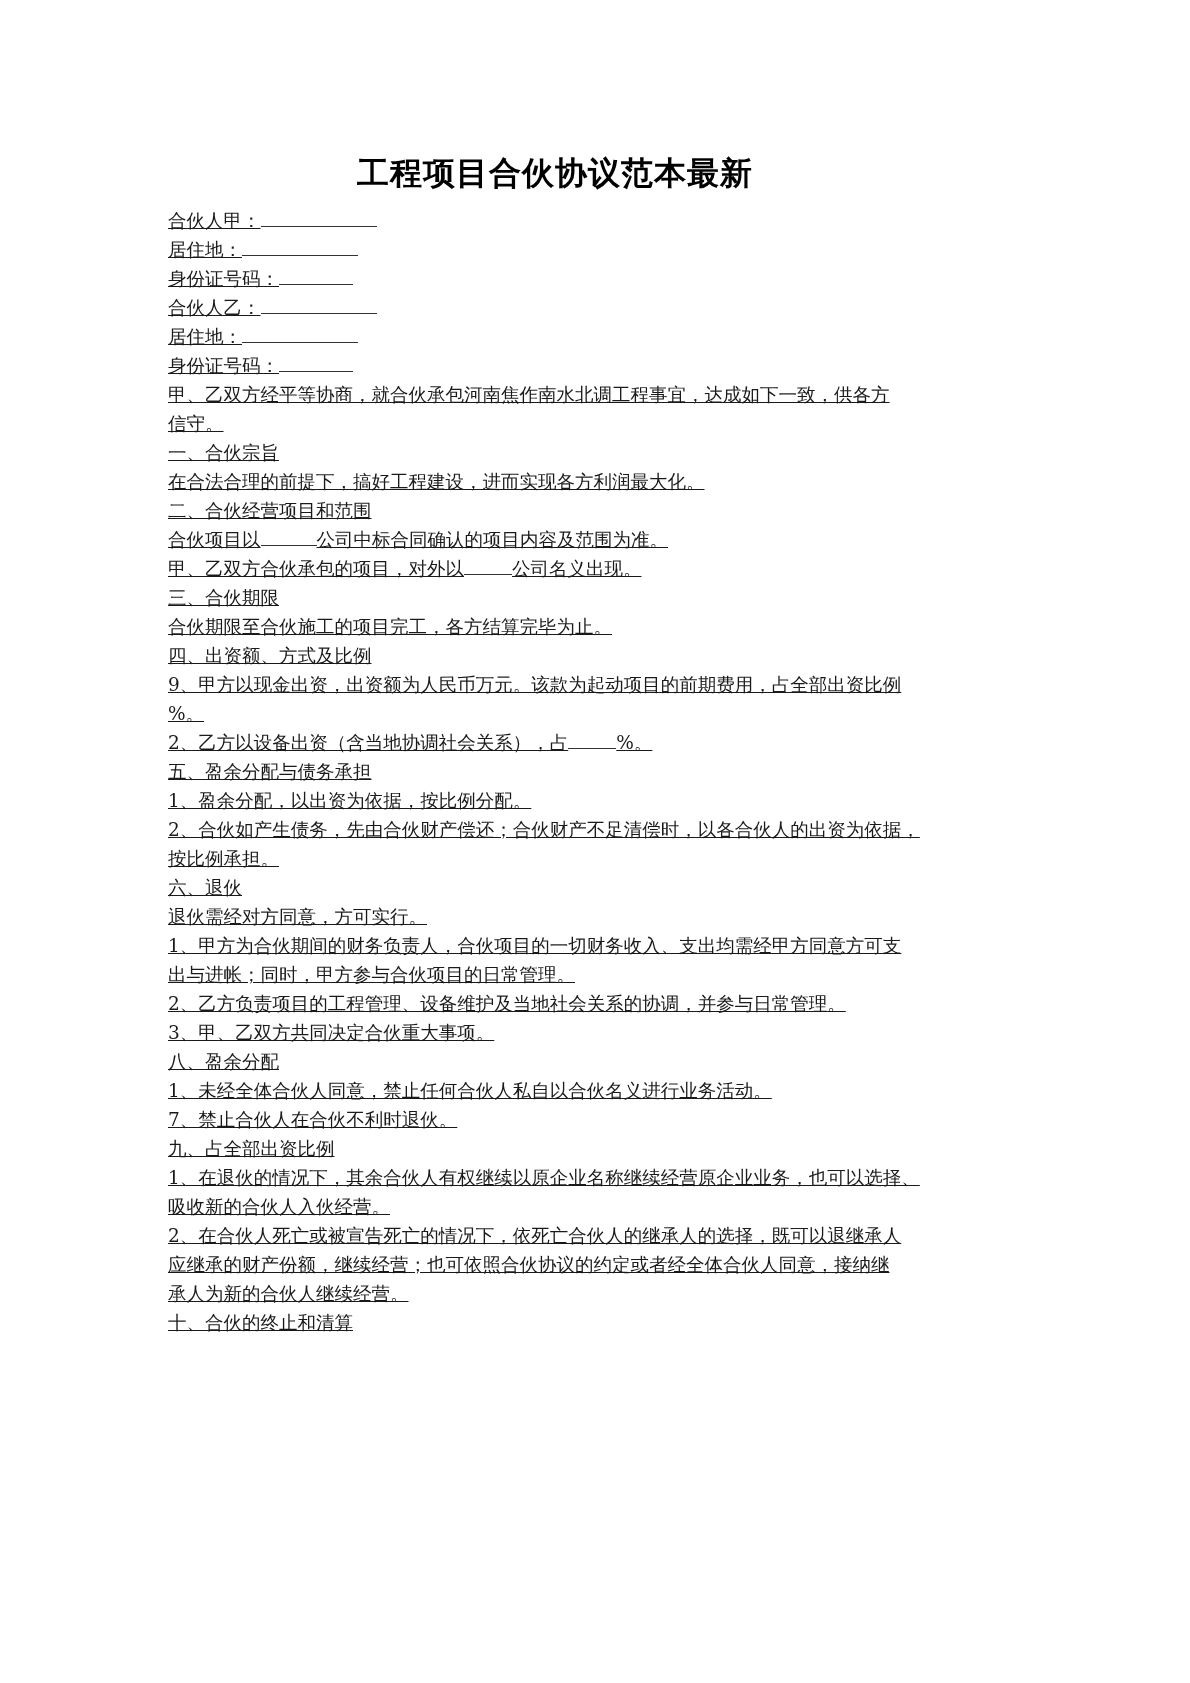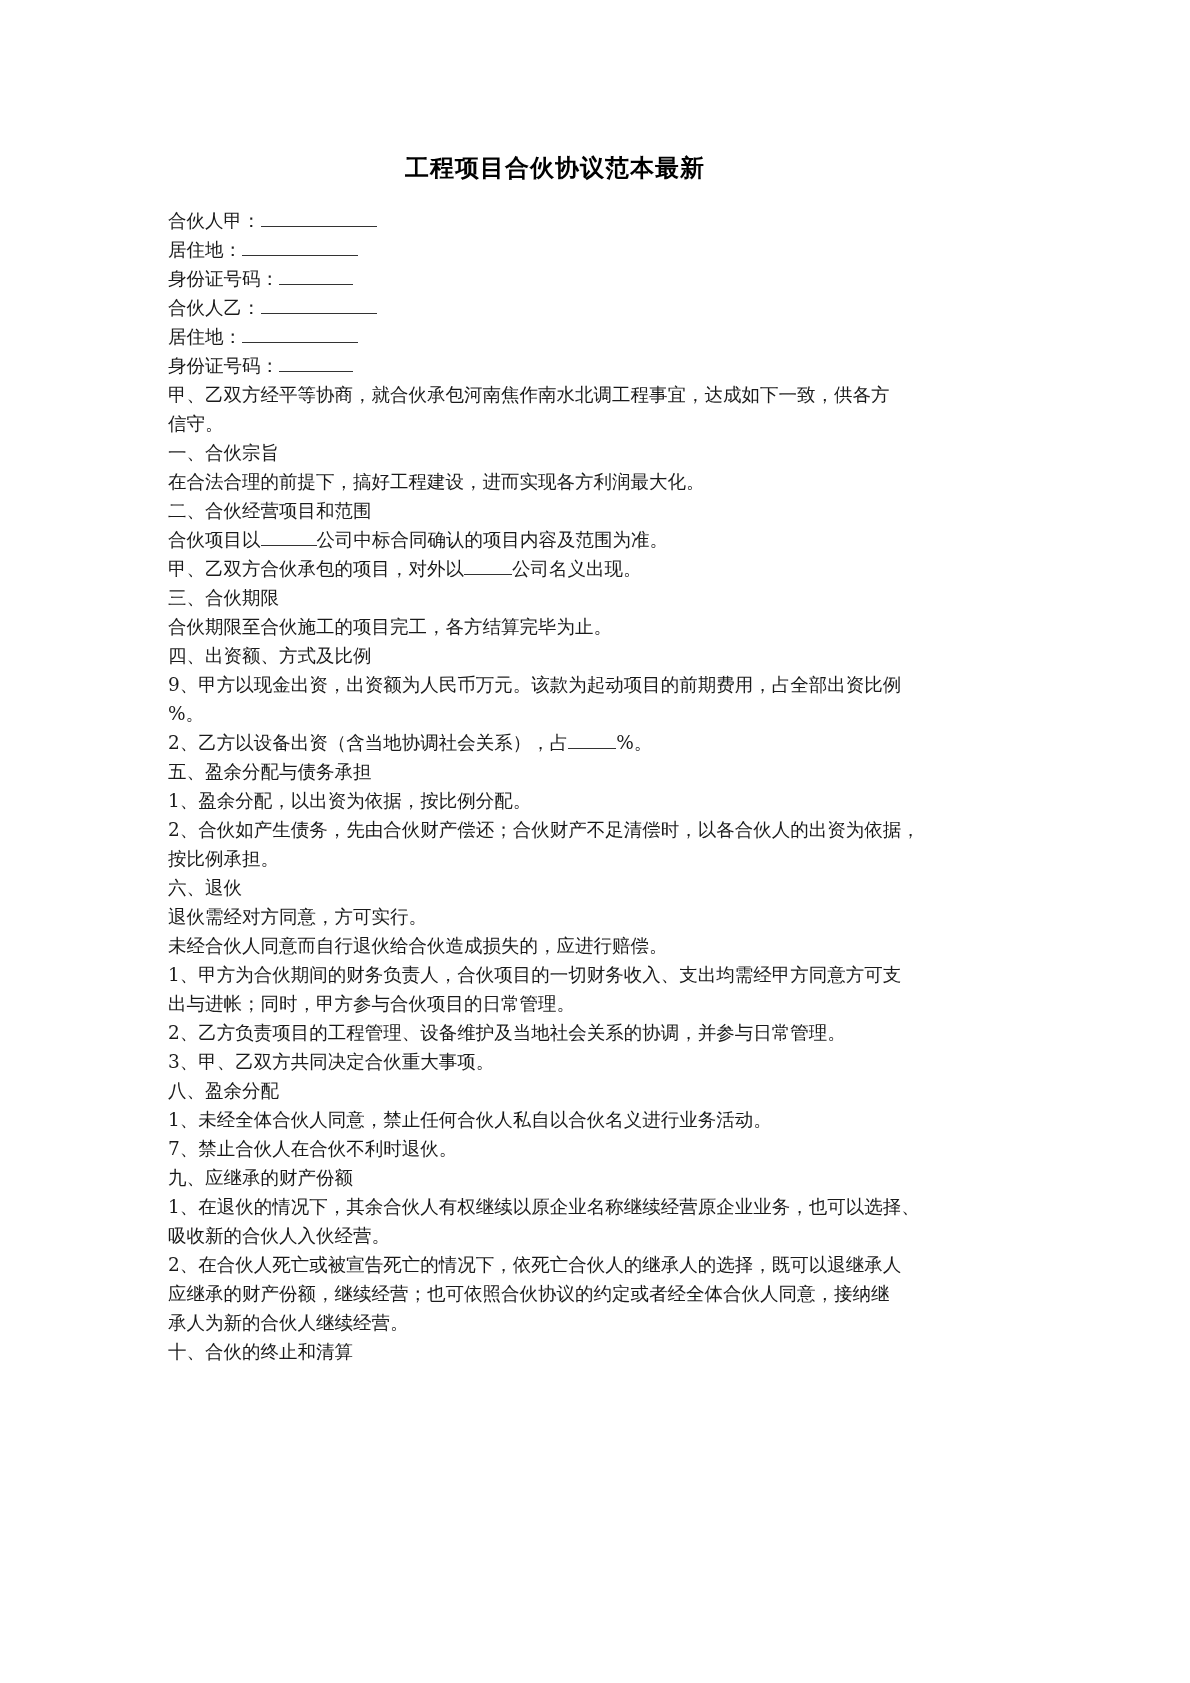--- a/index.html
+++ b/index.html
@@ -1,23 +1,23 @@
 <!DOCTYPE html>
 <html><head>
 <meta charset="utf-8">
 <style>
   html, body { margin:0; padding:0; background:#ffffff; }
   body { width:1190px; height:1683px; position:relative; overflow:hidden;
          font-family: "DejaVu Serif", "Liberation Serif", serif; color:#111; }
   .page { position:absolute; left:0; top:0; width:1190px; height:1683px; background:#fff; }
   .title { position:absolute; left:0; width:1110px; top:152px; text-align:center;
            font-family: "DejaVu Sans", "Liberation Sans", sans-serif;
-           font-size:24px; font-weight:bold; letter-spacing:1px; color:#000; }
+           font-size:32px; font-weight:bold; letter-spacing:1px; color:#000; }
   .body { position:absolute; left:168px; top:206px; width:780px; }
-  .line { font-size:18.5px; line-height:29px; height:29px; white-space:nowrap; color:#1a1a1a; }
+  .line { font-size:18.5px; line-height:29px; height:29px; white-space:nowrap; color:#1a1a1a;text-decoration:underline; }
   .blank { display:inline-block; border-bottom:1px solid #333; height:16px; vertical-align:baseline; }
 </style>
 </head>
 <body>
 
 <div class="page">
   <div class="title">工程项目合伙协议范本最新</div>
   <div class="body" id="doc-body">
       <div class="line"><span>合伙人甲：</span><span class="blank" style="width: 116px;"></span></div>
       <div class="line"><span>居住地：</span><span class="blank" style="width: 116px;"></span></div>
@@ -37,29 +37,28 @@
       <div class="line"><span>四、出资额、方式及比例</span></div>
       <div class="line"><span>9、甲方以现金出资，出资额为人民币万元。该款为起动项目的前期费用，占全部出资比例</span></div>
       <div class="line"><span>%。</span></div>
       <div class="line"><span>2、乙方以设备出资（含当地协调社会关系），占</span><span class="blank" style="width: 48px;"></span><span>%。</span></div>
       <div class="line"><span>五、盈余分配与债务承担</span></div>
       <div class="line"><span>1、盈余分配，以出资为依据，按比例分配。</span></div>
       <div class="line"><span>2、合伙如产生债务，先由合伙财产偿还；合伙财产不足清偿时，以各合伙人的出资为依据，</span></div>
       <div class="line"><span>按比例承担。</span></div>
       <div class="line"><span>六、退伙</span></div>
       <div class="line"><span>退伙需经对方同意，方可实行。</span></div>
-      <div class="line"><span>未经合伙人同意而自行退伙给合伙造成损失的，应进行赔偿。</span></div>
       <div class="line"><span>1、甲方为合伙期间的财务负责人，合伙项目的一切财务收入、支出均需经甲方同意方可支</span></div>
       <div class="line"><span>出与进帐；同时，甲方参与合伙项目的日常管理。</span></div>
       <div class="line"><span>2、乙方负责项目的工程管理、设备维护及当地社会关系的协调，并参与日常管理。</span></div>
       <div class="line"><span>3、甲、乙双方共同决定合伙重大事项。</span></div>
       <div class="line"><span>八、盈余分配</span></div>
       <div class="line"><span>1、未经全体合伙人同意，禁止任何合伙人私自以合伙名义进行业务活动。</span></div>
       <div class="line"><span>7、禁止合伙人在合伙不利时退伙。</span></div>
-      <div class="line"><span>九、应继承的财产份额</span></div>
+      <div class="line"><span>九、占全部出资比例</span></div>
       <div class="line"><span>1、在退伙的情况下，其余合伙人有权继续以原企业名称继续经营原企业业务，也可以选择、</span></div>
       <div class="line"><span>吸收新的合伙人入伙经营。</span></div>
       <div class="line"><span>2、在合伙人死亡或被宣告死亡的情况下，依死亡合伙人的继承人的选择，既可以退继承人</span></div>
       <div class="line"><span>应继承的财产份额，继续经营；也可依照合伙协议的约定或者经全体合伙人同意，接纳继</span></div>
       <div class="line"><span>承人为新的合伙人继续经营。</span></div>
       <div class="line"><span>十、合伙的终止和清算</span></div>
     </div>
 </div>
 
 </body></html>

